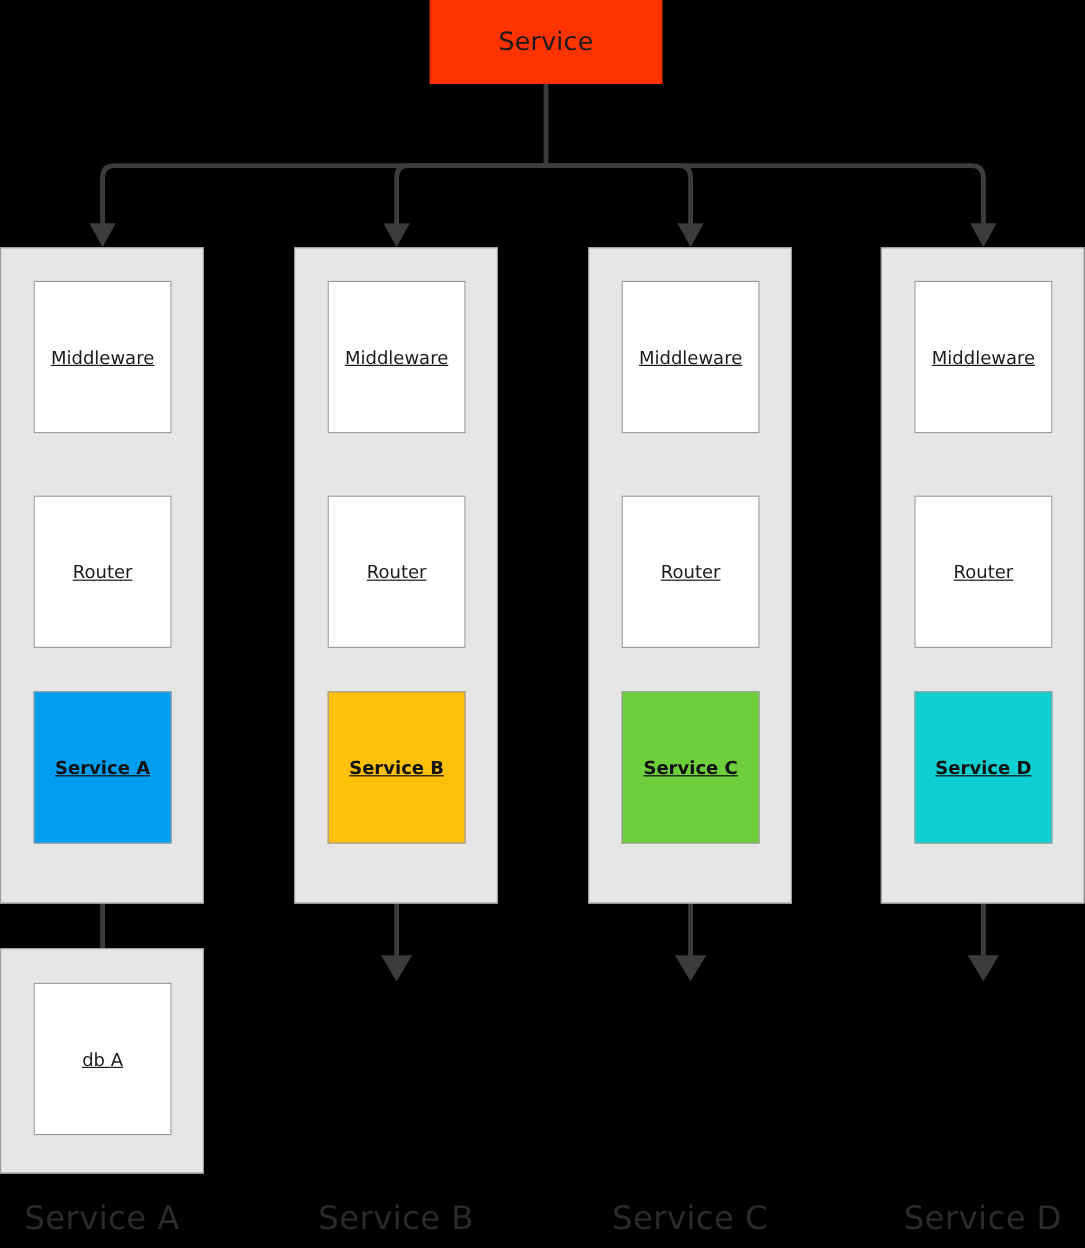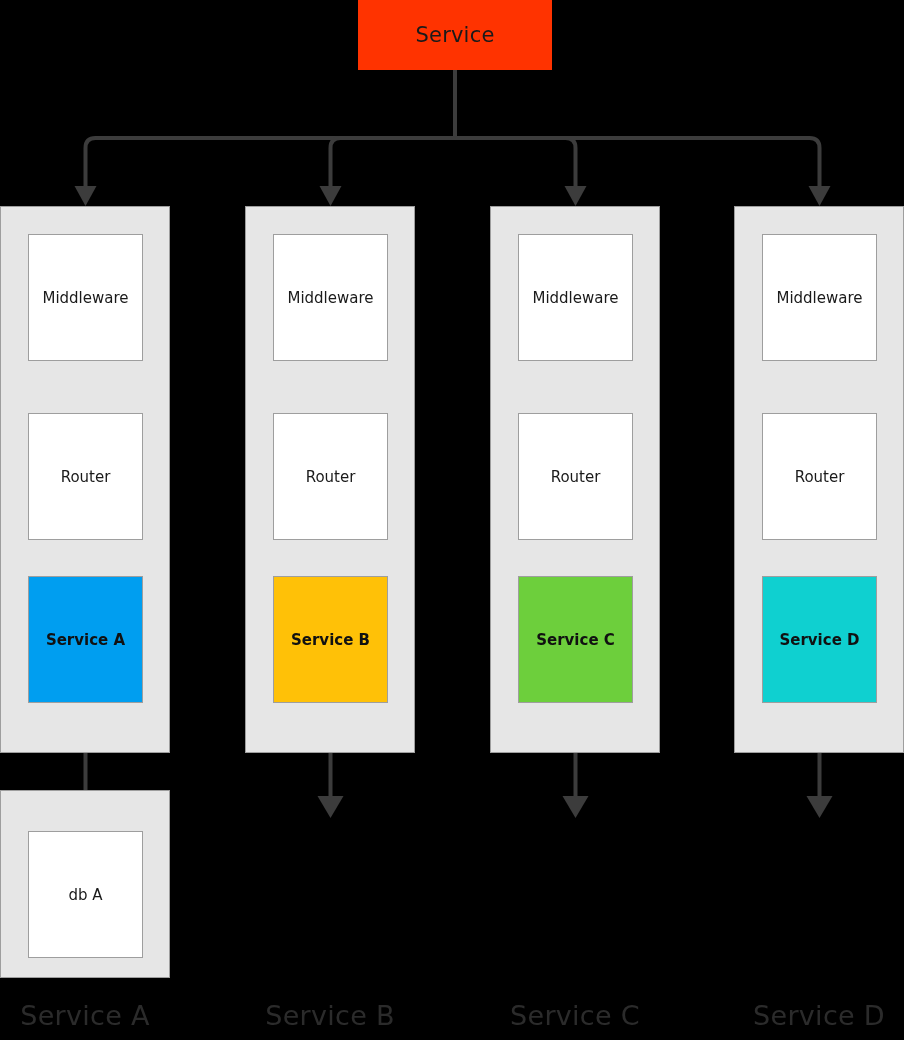--- a/index.html
+++ b/index.html
@@ -84,27 +84,28 @@
     background: #FFFFFF;
     border: 1px solid #9E9E9E;
     box-sizing: border-box;
     display: flex;
     align-items: center;
     justify-content: center;
   }
   .node-middleware { top: 27px; }
   .node-router     { top: 206px; }
   .node-service    { top: 369px; }
-  .node-db         { top: 28px; margin-top: 12px; }
+  .node-db         { top: 28px; }
 
   .node-label {
     font-size: 15px;
     color: #1A1A1A;
     font-weight: 400;
     text-align: left;
+    text-decoration: underline;
   }
   .node-service .node-label {
     font-weight: bold;
     font-size: 15px;
     color: #111111;
   }
 
   
   .column-caption {
     position: absolute;

